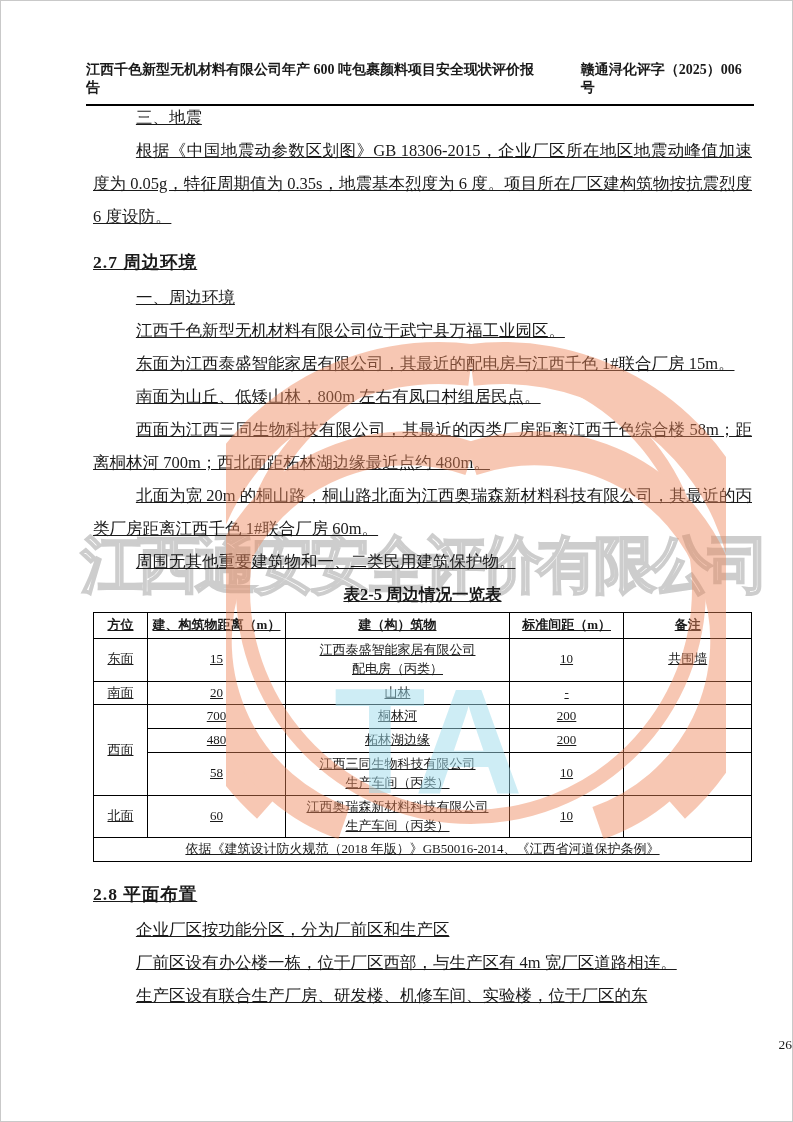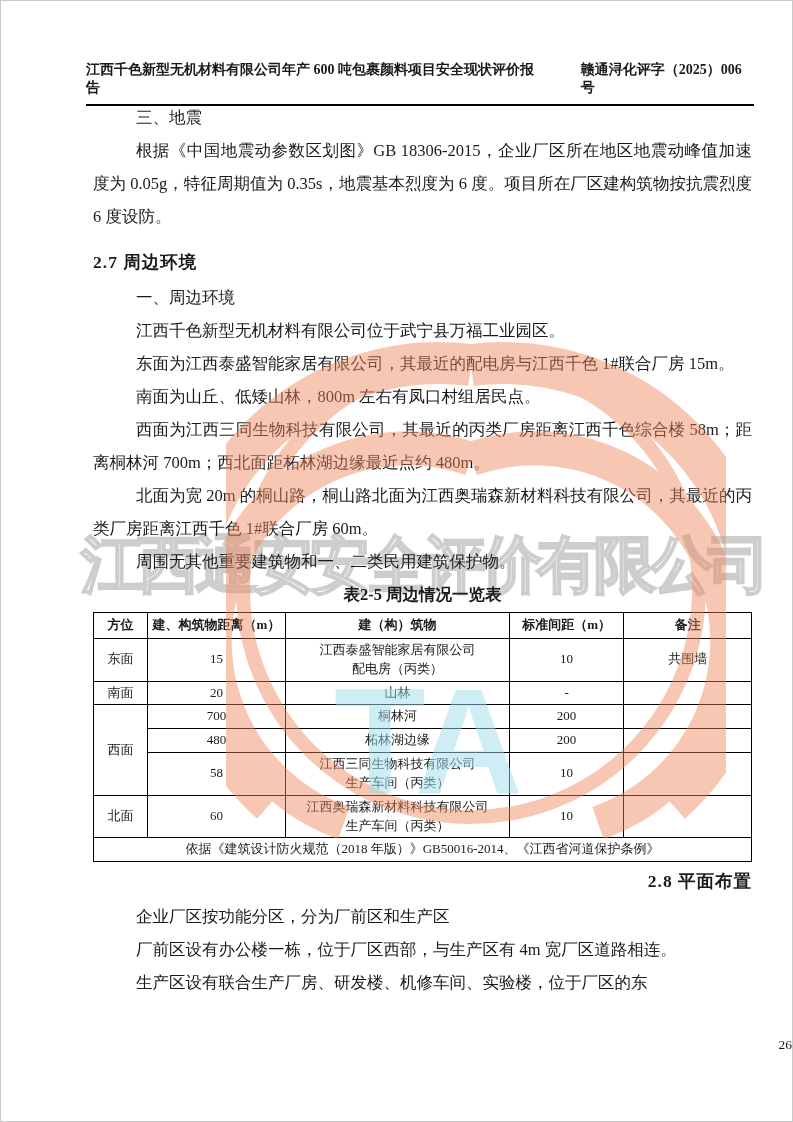--- a/index.html
+++ b/index.html
@@ -24,20 +24,21 @@
     border-bottom: 2px solid #000;
     padding-bottom: 7px;
     z-index: 3;
     gap: 46px;
   }
   
   .content {
     position: absolute;
     left: 92px; right: 40px; top: 100px;
     z-index: 2;
+    text-decoration: underline;
   }
   .para {
     font-size: 16.5px;
     line-height: 33px;
     text-align: justify;
     text-indent: 2.6em;
   }
   .section-heading {
     font-size: 17.5px;
     font-weight: bold;
@@ -194,21 +195,21 @@
 生产车间（丙类）</td>
           <td>10</td>
           <td></td>
         </tr>
         <tr>
           <td colspan="5">依据《建筑设计防火规范（2018 年版）》GB50016-2014、《江西省河道保护条例》</td>
         </tr>
       </tbody>
     </table>
 
-    <h2 class="section-heading" style="margin-top:3px;text-align:right;">2.8 平面布置</h2>
+    <h2 class="section-heading" style="margin-top:16px;">2.8 平面布置</h2>
 
     <p class="para">企业厂区按功能分区，分为厂前区和生产区</p>
     <p class="para">厂前区设有办公楼一栋，位于厂区西部，与生产区有 4m 宽厂区道路相连。</p>
     <p class="para">生产区设有联合生产厂房、研发楼、机修车间、实验楼，位于厂区的东</p>
 
   </div>
 
   <svg class="wm-seal" width="500" height="520" viewBox="0 0 500 520">
     <g opacity="0.45" fill="none" stroke="#ee8558">
       <circle cx="245" cy="258" r="228" stroke-width="14"></circle>

